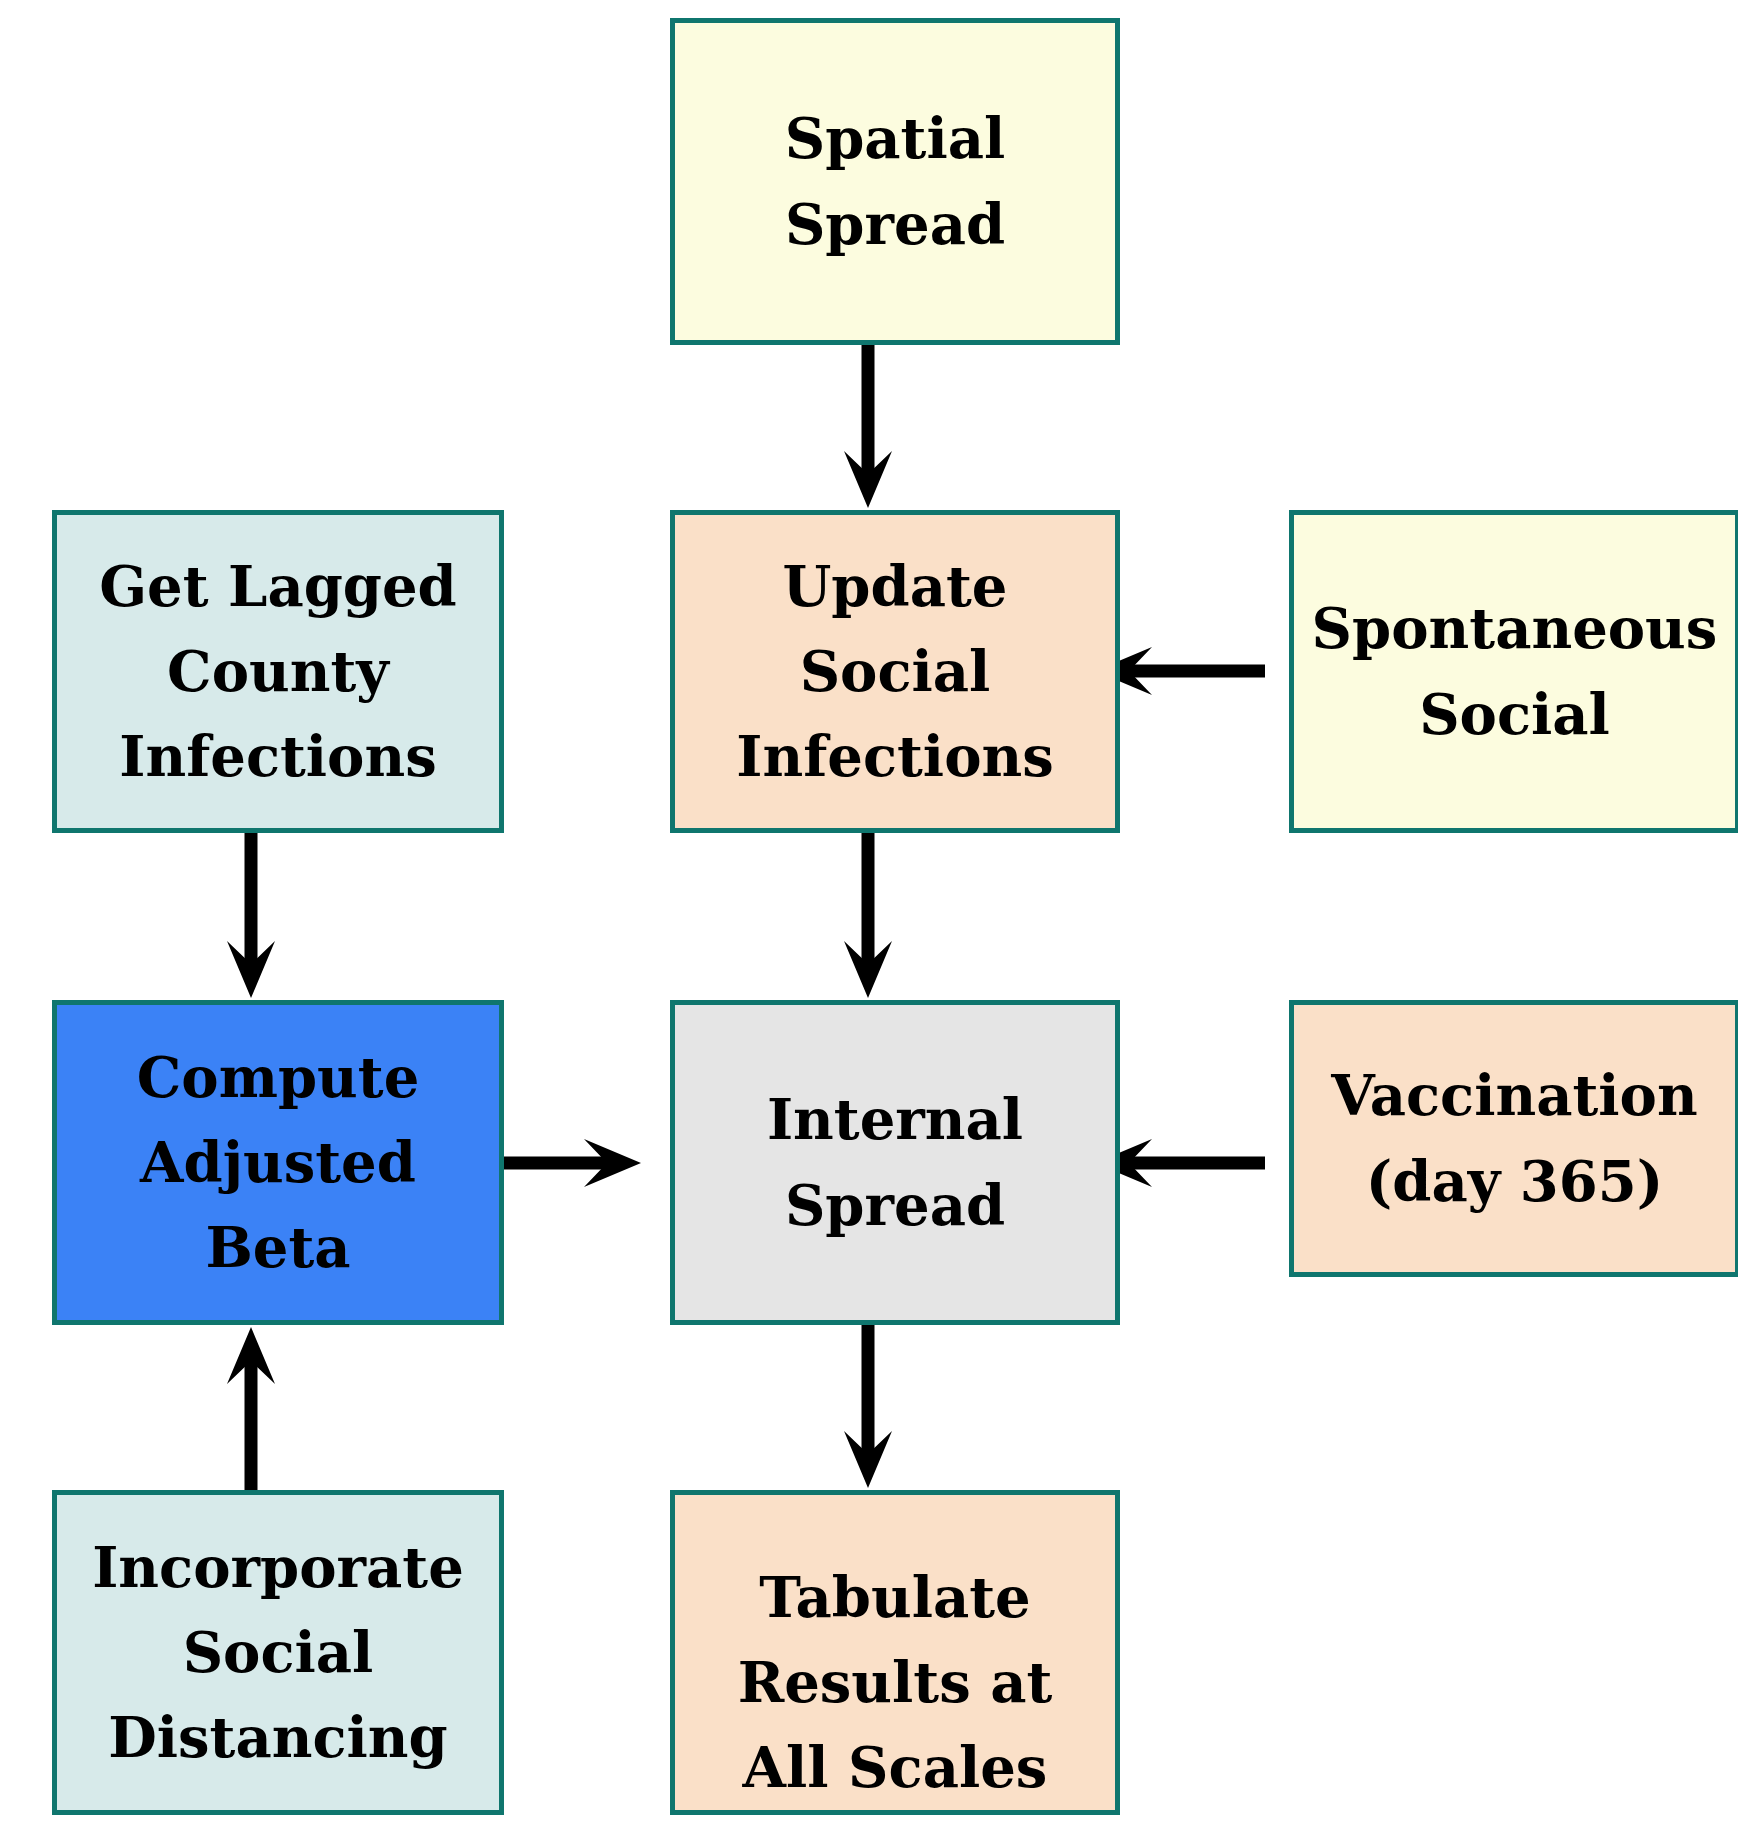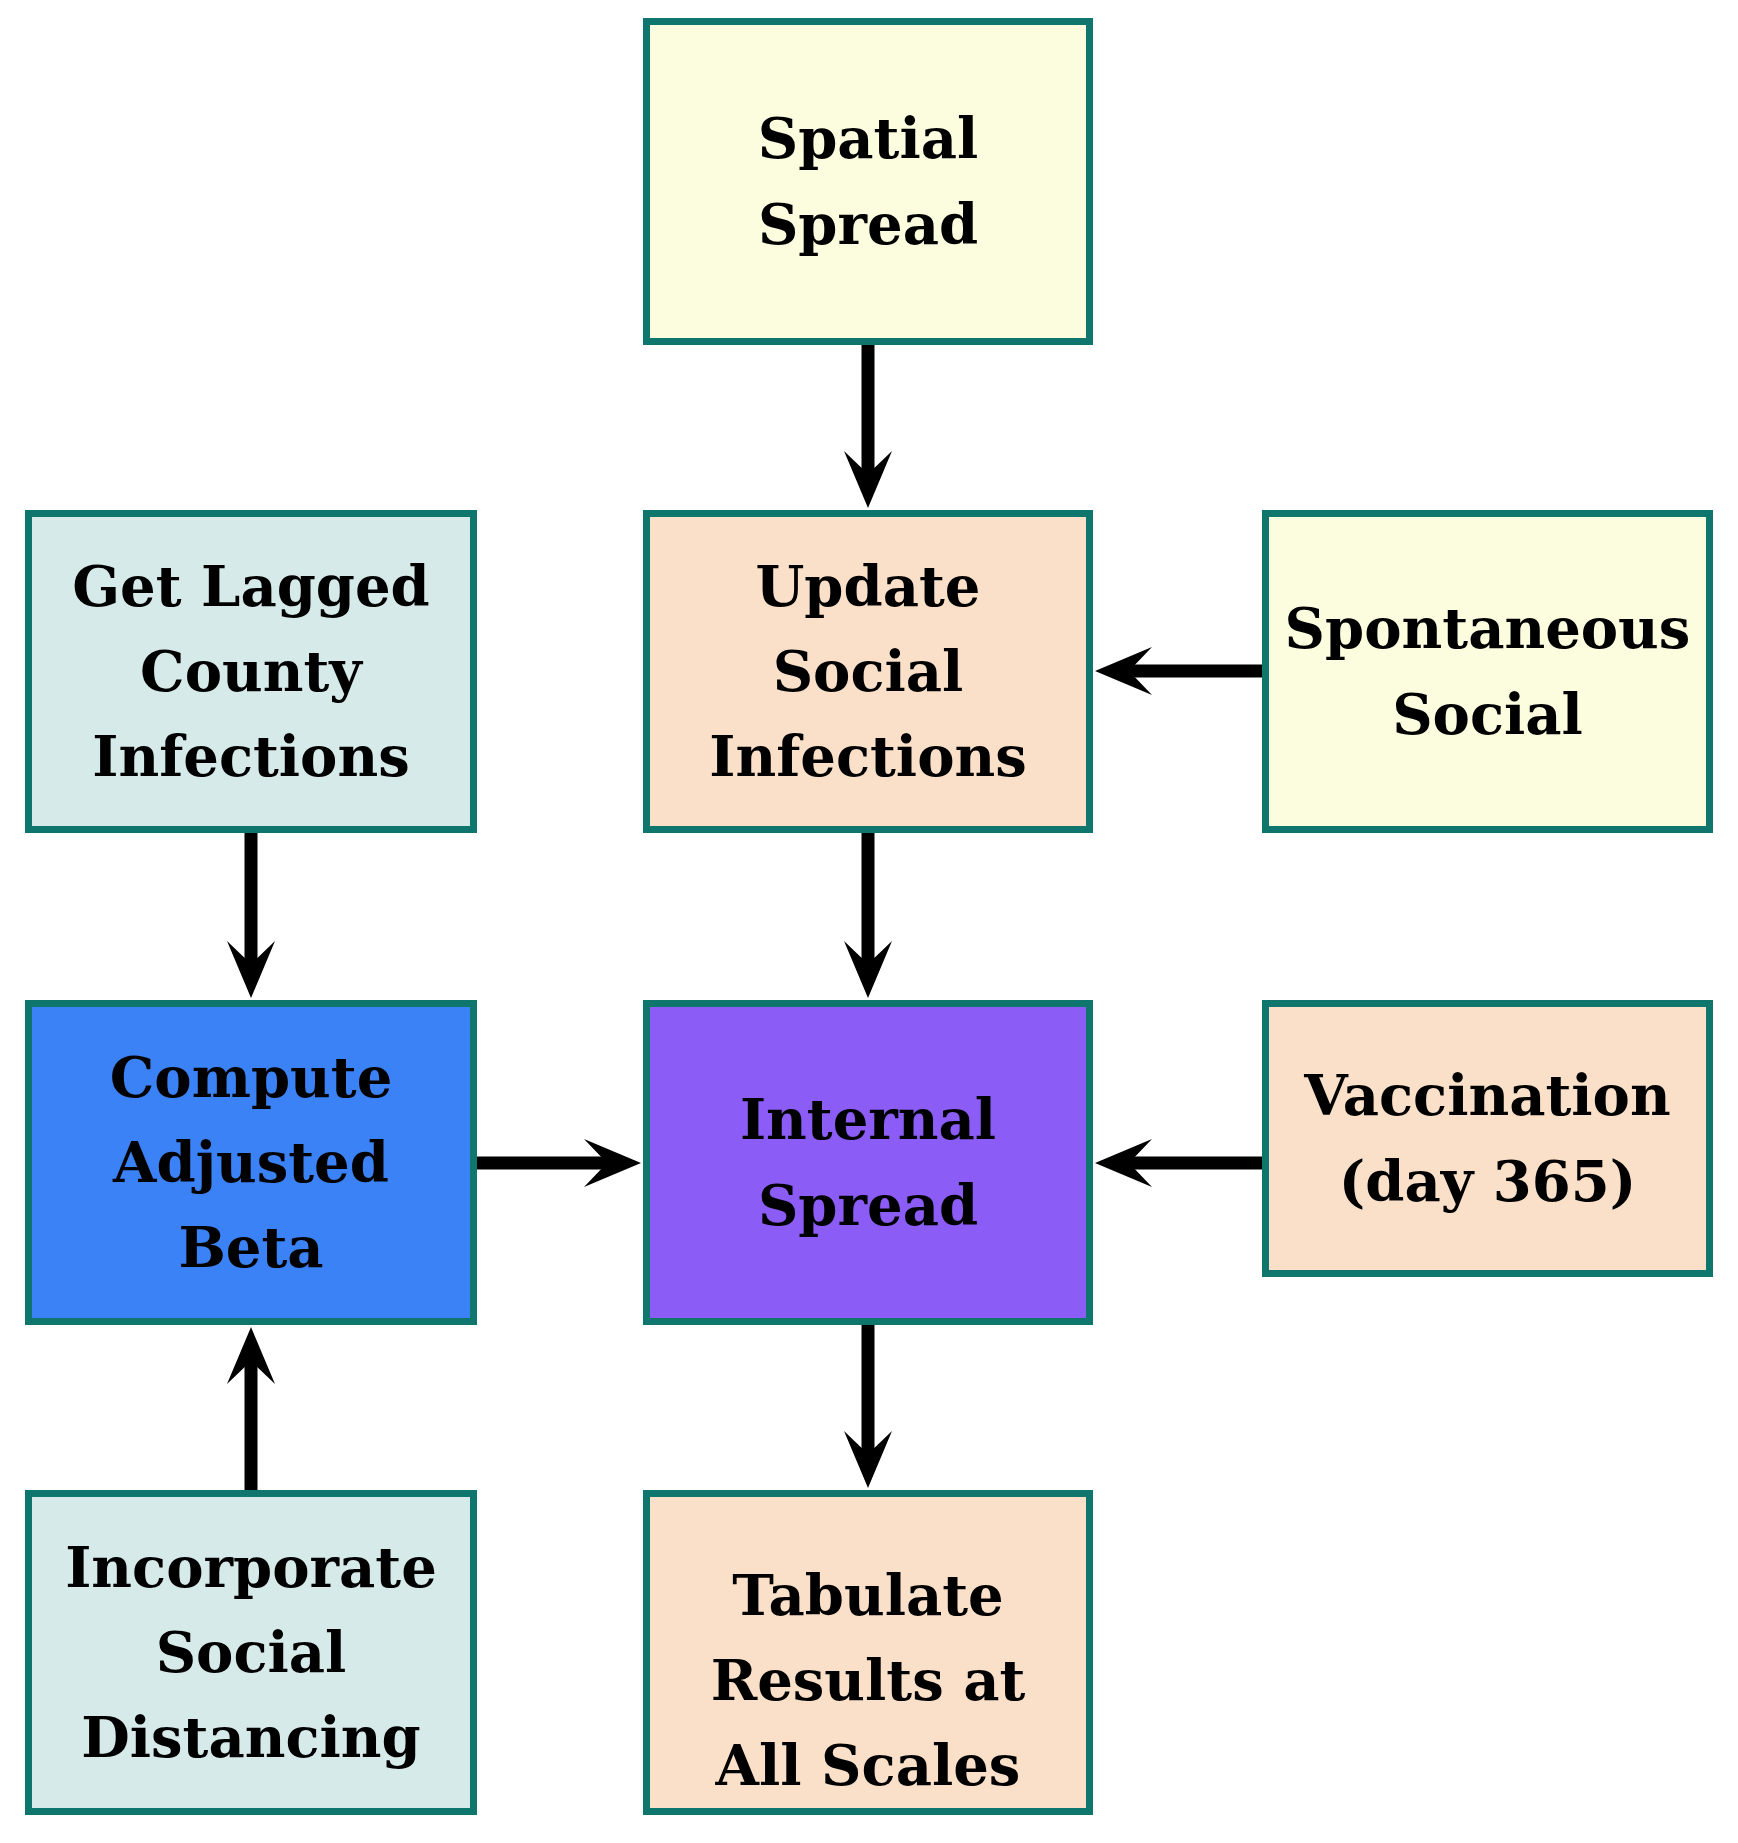--- a/index.html
+++ b/index.html
@@ -17,25 +17,26 @@
   #arrow-layer {
     position: absolute;
     left: 0;
     top: 0;
     width: 1738px;
     height: 1843px;
   }
   .box {
     position: absolute;
     box-sizing: border-box;
-    border: 7px solid #0f766e;
+    border: 5px solid #0f766e;
     display: flex;
     align-items: center;
     justify-content: center;
     text-align: center;
+    margin-left: 27px;
   }
   .box .label {
     white-space: pre-line;
     font-weight: bold;
     font-size: 56px;
     line-height: 1.52;
     color: #000000;
     letter-spacing: 0px;
   }
   
@@ -121,21 +122,21 @@
     <span class="label">Spontaneous
 Social</span>
   </div>
 
   <div class="box" id="box-compute-adjusted-beta" style="background-color: #3b82f6;">
     <span class="label">Compute
 Adjusted
 Beta</span>
   </div>
 
-  <div class="box" id="box-internal-spread" style="background-color: #8b5cf6;">
+  <div class="box" id="box-internal-spread" style="background-color: #e5e5e5;">
     <span class="label">Internal
 Spread</span>
   </div>
 
   <div class="box" id="box-vaccination-day-365" style="background-color: rgb(250, 224, 200);">
     <span class="label">Vaccination
 (day 365)</span>
   </div>
 
   <div class="box" id="box-incorporate-social-distancing" style="background-color: rgb(215, 234, 234);">

